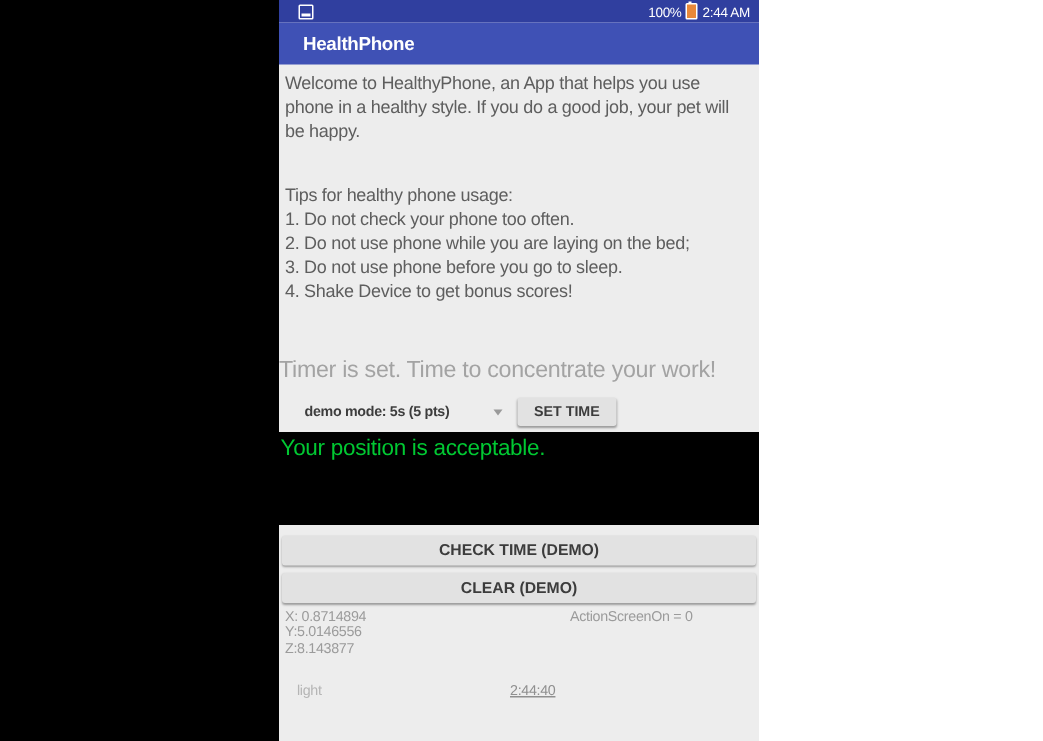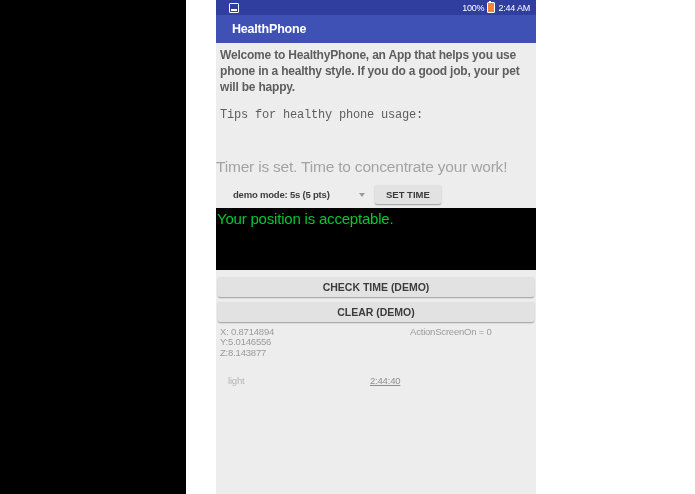--- a/index.html
+++ b/index.html
@@ -1,21 +1,21 @@
 <!DOCTYPE html>
 <html style="--status-bar-bg: #303F9F; --app-bar-bg: #3F51B5; --content-bg: #ededed; --body-text: #5e5e5e; --timer-text: #a3a3a3; --position-bg: #000000; --position-text: #00c832; --button-bg: #e2e2e2; --battery-fill: #e8883a;"><head>
 <meta charset="utf-8">
 <style>
   html, body { margin: 0; padding: 0; }
   body {
     width: 695px; height: 494px; overflow: hidden;
     background: #ffffff;
     font-family: "Liberation Sans", sans-serif;
   }
-  .stage { width: 695px; height: 494px; display: flex; gap: 30px; }
+  .stage { width: 695px; height: 494px; display: flex; }
   .side-left { width: 186px; height: 494px; background: #000; flex: none; }
   .side-right { flex: 1; background: #fff; }
 
   .phone {
     width: 320px; height: 494px; flex: none;
     background: var(--content-bg, #ededed);
     color: var(--body-text, #5e5e5e);
     position: relative;
     letter-spacing: -0.2px;
   }
@@ -44,22 +44,22 @@
   }
 
   
   .app-bar {
     height: 28px; background: var(--app-bar-bg, #3F51B5);
     display: flex; align-items: center; padding-left: 16px;
   }
   .app-title { color: #fff; font-weight: bold; font-size: 12.5px; text-align: center; }
 
   
-  .intro { margin: 4px 4px 0 4px; font-size: 12px; line-height: 16.2px; font-weight: bold; }
-  .tips-header { margin: 11px 4px 0 4px; font-size: 12px; line-height: 16.2px; font-family: Liberation Mono, monospace; }
+  .intro { margin: 4px 4px 0 4px; font-size: 12px; line-height: 16.2px; }
+  .tips-header { margin: 26px 4px 0 4px; font-size: 12px; line-height: 16.2px; }
   .tips { margin: 0 4px; font-size: 12px; line-height: 16.2px; }
 
   
   .timer-msg {
     margin-top: 34px; text-align: left;
     font-size: 15.5px; line-height: 20px;
     color: var(--timer-text, #a3a3a3);
   }
   .timer-row {
     margin-top: 7px; height: 22px;
@@ -125,20 +125,26 @@
         <span>2:44 AM</span>
       </span>
     </div>
 
     <div class="app-bar">
       <span class="app-title">HealthPhone</span>
     </div>
 
     <p class="intro">Welcome to HealthyPhone, an App that helps you use phone in a healthy style. If you do a good job, your pet will be happy.</p>
     <p class="tips-header">Tips for healthy phone usage:</p>
+    <div class="tips">
+      <div>1. Do not check your phone too often.</div>
+      <div>2. Do not use phone while you are laying on the bed;</div>
+      <div>3. Do not use phone before you go to sleep.</div>
+      <div>4. Shake Device to get bonus scores!</div>
+    </div>
 
     <div class="timer-msg">Timer is set. Time to concentrate your work!</div>
 
     <div class="timer-row">
       <div class="spinner">
         <span>demo mode: 5s (5 pts)</span>
         <span class="caret"></span>
       </div>
       <button class="btn set-time">SET TIME</button>
     </div>

